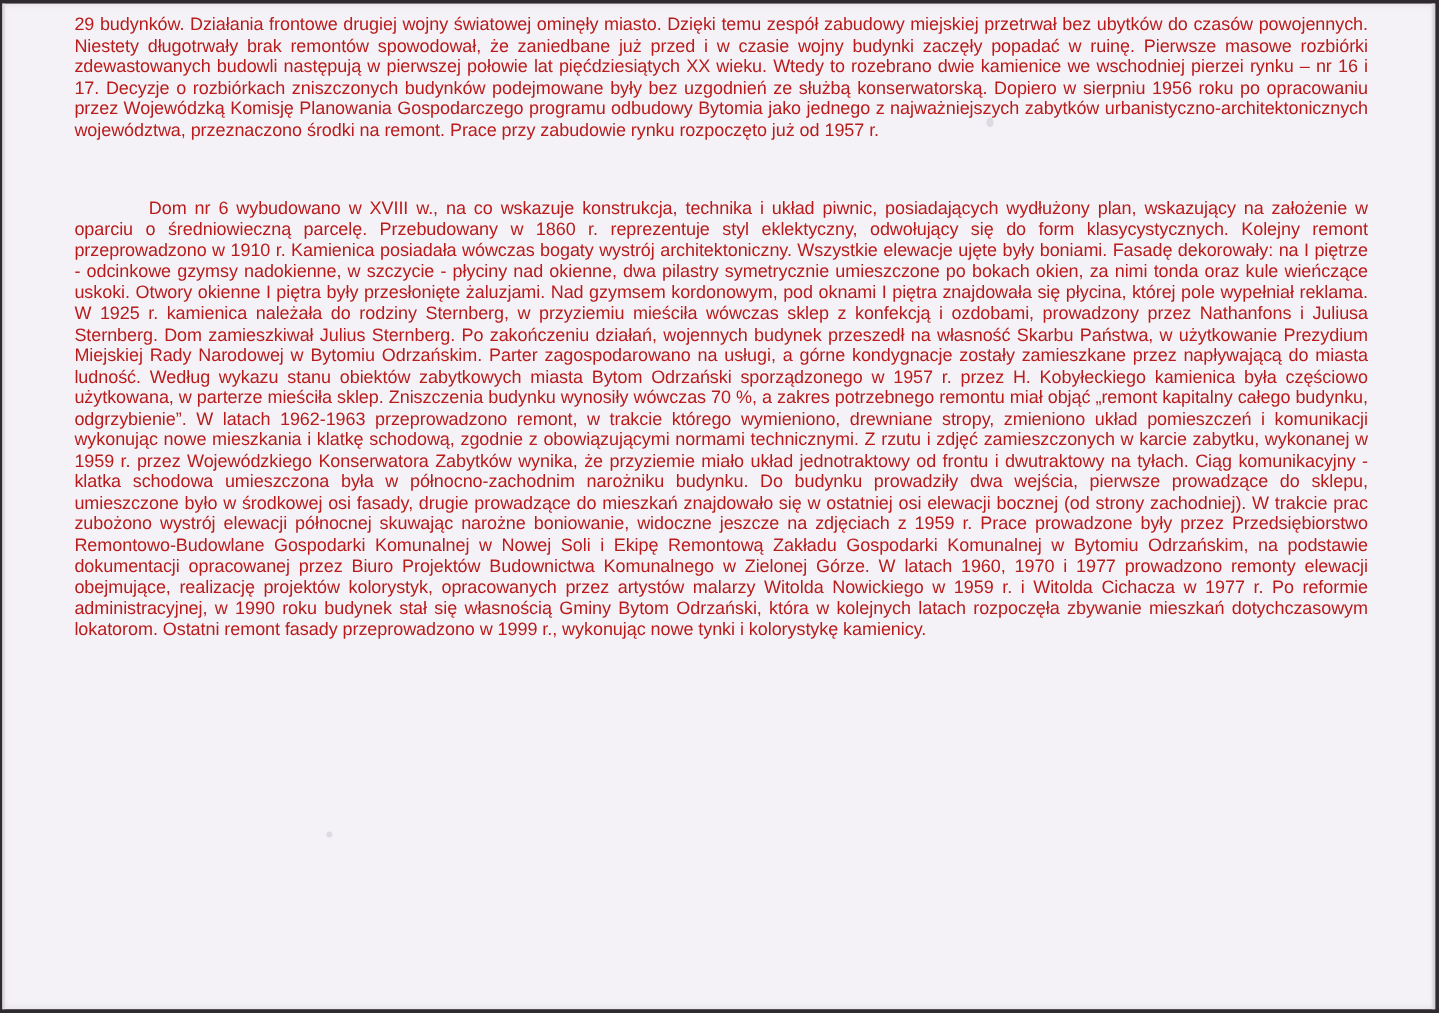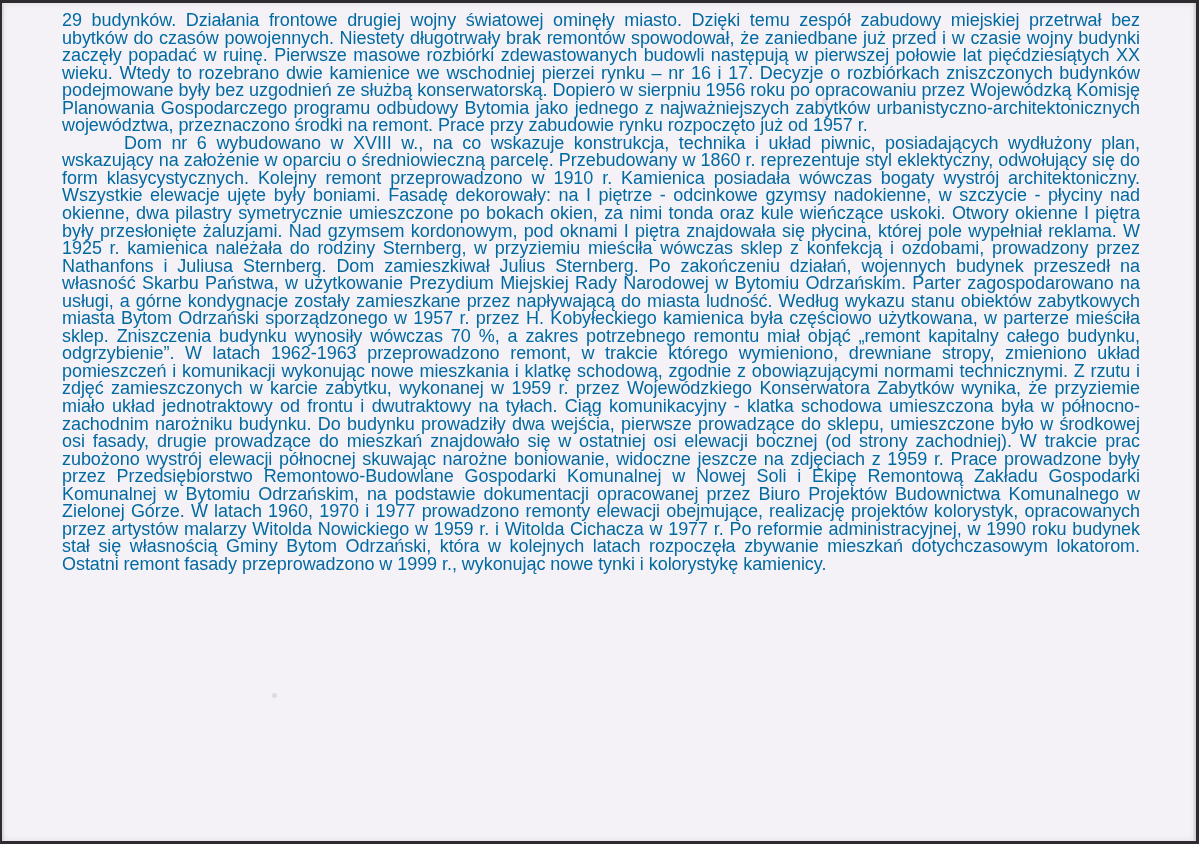--- a/index.html
+++ b/index.html
@@ -42,32 +42,33 @@
       width: 2px;
       height: 100%;
       background: #dcd8de;
     }
     .text-block {
       position: absolute;
       left: 60px;
       top: 9px;
       width: 1078px;
       font-family: "Liberation Sans", sans-serif;
-      font-size: 18px;
+      font-size: 15px;
       line-height: 17.55px;
-      color: #0369a1;
+      color: #b91c1c;
       text-align: justify;
       letter-spacing: -0.05px;
     }
     .paragraph {
       margin: 0;
       padding: 0;
     }
     .paragraph.indent {
       text-indent: 62px;
+      margin-top: 48px;
     }
     .speck {
       position: absolute;
       border-radius: 50%;
       background: rgba(180,175,185,0.35);
     }
   </style>
 </head>
 <body>
 

